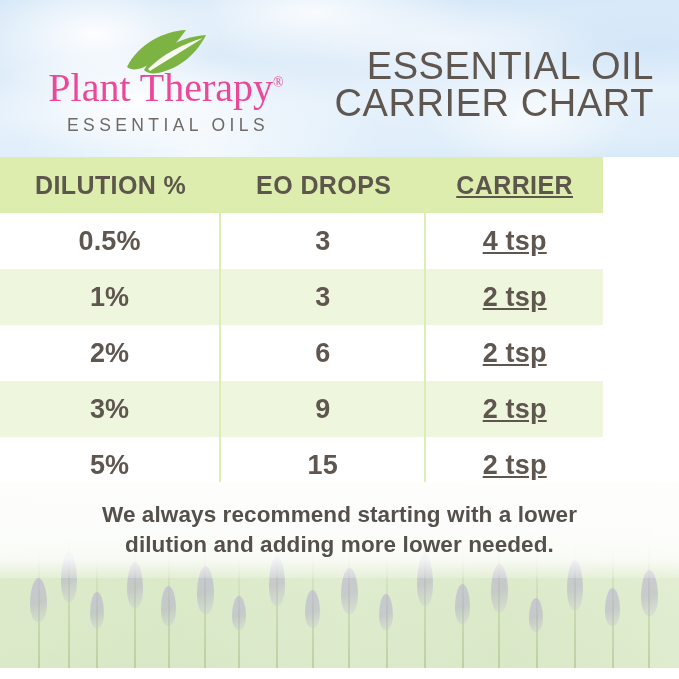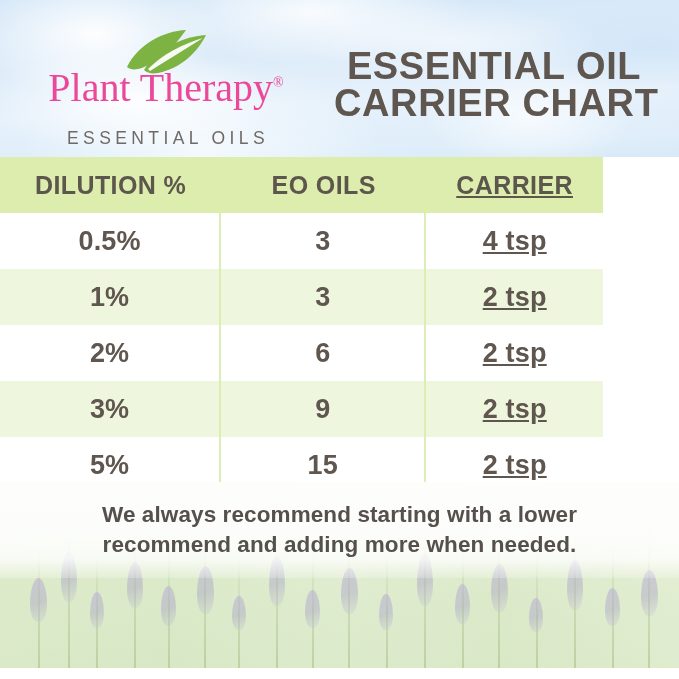--- a/index.html
+++ b/index.html
@@ -64,39 +64,39 @@
     color: #ec4899;
     letter-spacing: 0px;
     white-space: nowrap;
   }
   .logo-reg {
     font-size: 14px;
     vertical-align: 14px;
     letter-spacing: 0;
   }
   .logo-sub {
-    margin-top: 20px;
+    margin-top: 7px;
     font-family: "Liberation Sans", sans-serif;
     font-size: 17.5px;
     letter-spacing: 4.4px;
     color: #6f6a66;
     white-space: nowrap;
     padding-left: 4px;
   }
 
   
   .title {
     position: absolute;
     left: 334px;
     top: 48px;
     width: 320px;
-    text-align: center;
+    text-align: right;
     color: #5e564f;
     font-family: "Liberation Sans", sans-serif;
-    font-weight: bold;
+    font-weight: normal;
     line-height: 0.98;
   }
   .title-l1 {
     font-size: 38px;
     letter-spacing: 0.6px;
     white-space: nowrap;
   }
   .title-l2 {
     font-size: 38px;
     letter-spacing: 0.6px;
@@ -235,21 +235,21 @@
 
   <div class="title">
     <div class="title-l1">ESSENTIAL OIL</div>
     <div class="title-l2">CARRIER CHART</div>
   </div>
 
   <div class="table">
 
     <div class="trow thead">
       <div class="tcell c1">DILUTION %</div>
-      <div class="tcell c2">EO OILS</div>
+      <div class="tcell c2">EO DROPS</div>
       <div class="tcell c3">CARRIER</div>
     </div>
 
     <div class="trow tbody-row odd">
       <div class="tcell c1">0.5%</div>
       <div class="tcell c2">3</div>
       <div class="tcell c3">4 tsp</div>
     </div>
 
     <div class="trow tbody-row even">
@@ -323,17 +323,17 @@
       <div class="bloom" style="left:529px; top:116px; width:14px; height:34px;"></div>
       <div class="bloom" style="left:567px; top:78px;  width:16px; height:50px;"></div>
       <div class="bloom" style="left:605px; top:106px; width:15px; height:38px;"></div>
       <div class="bloom" style="left:641px; top:88px;  width:17px; height:46px;"></div>
     </div>
 
     <div class="footer-veil"></div>
 
     <div class="footer-text">
       <div>We always recommend starting with a lower</div>
-      <div>recommend and adding more when needed.</div>
+      <div>dilution and adding more lower needed.</div>
     </div>
   </div>
 
 </div>
 
 </body></html>

